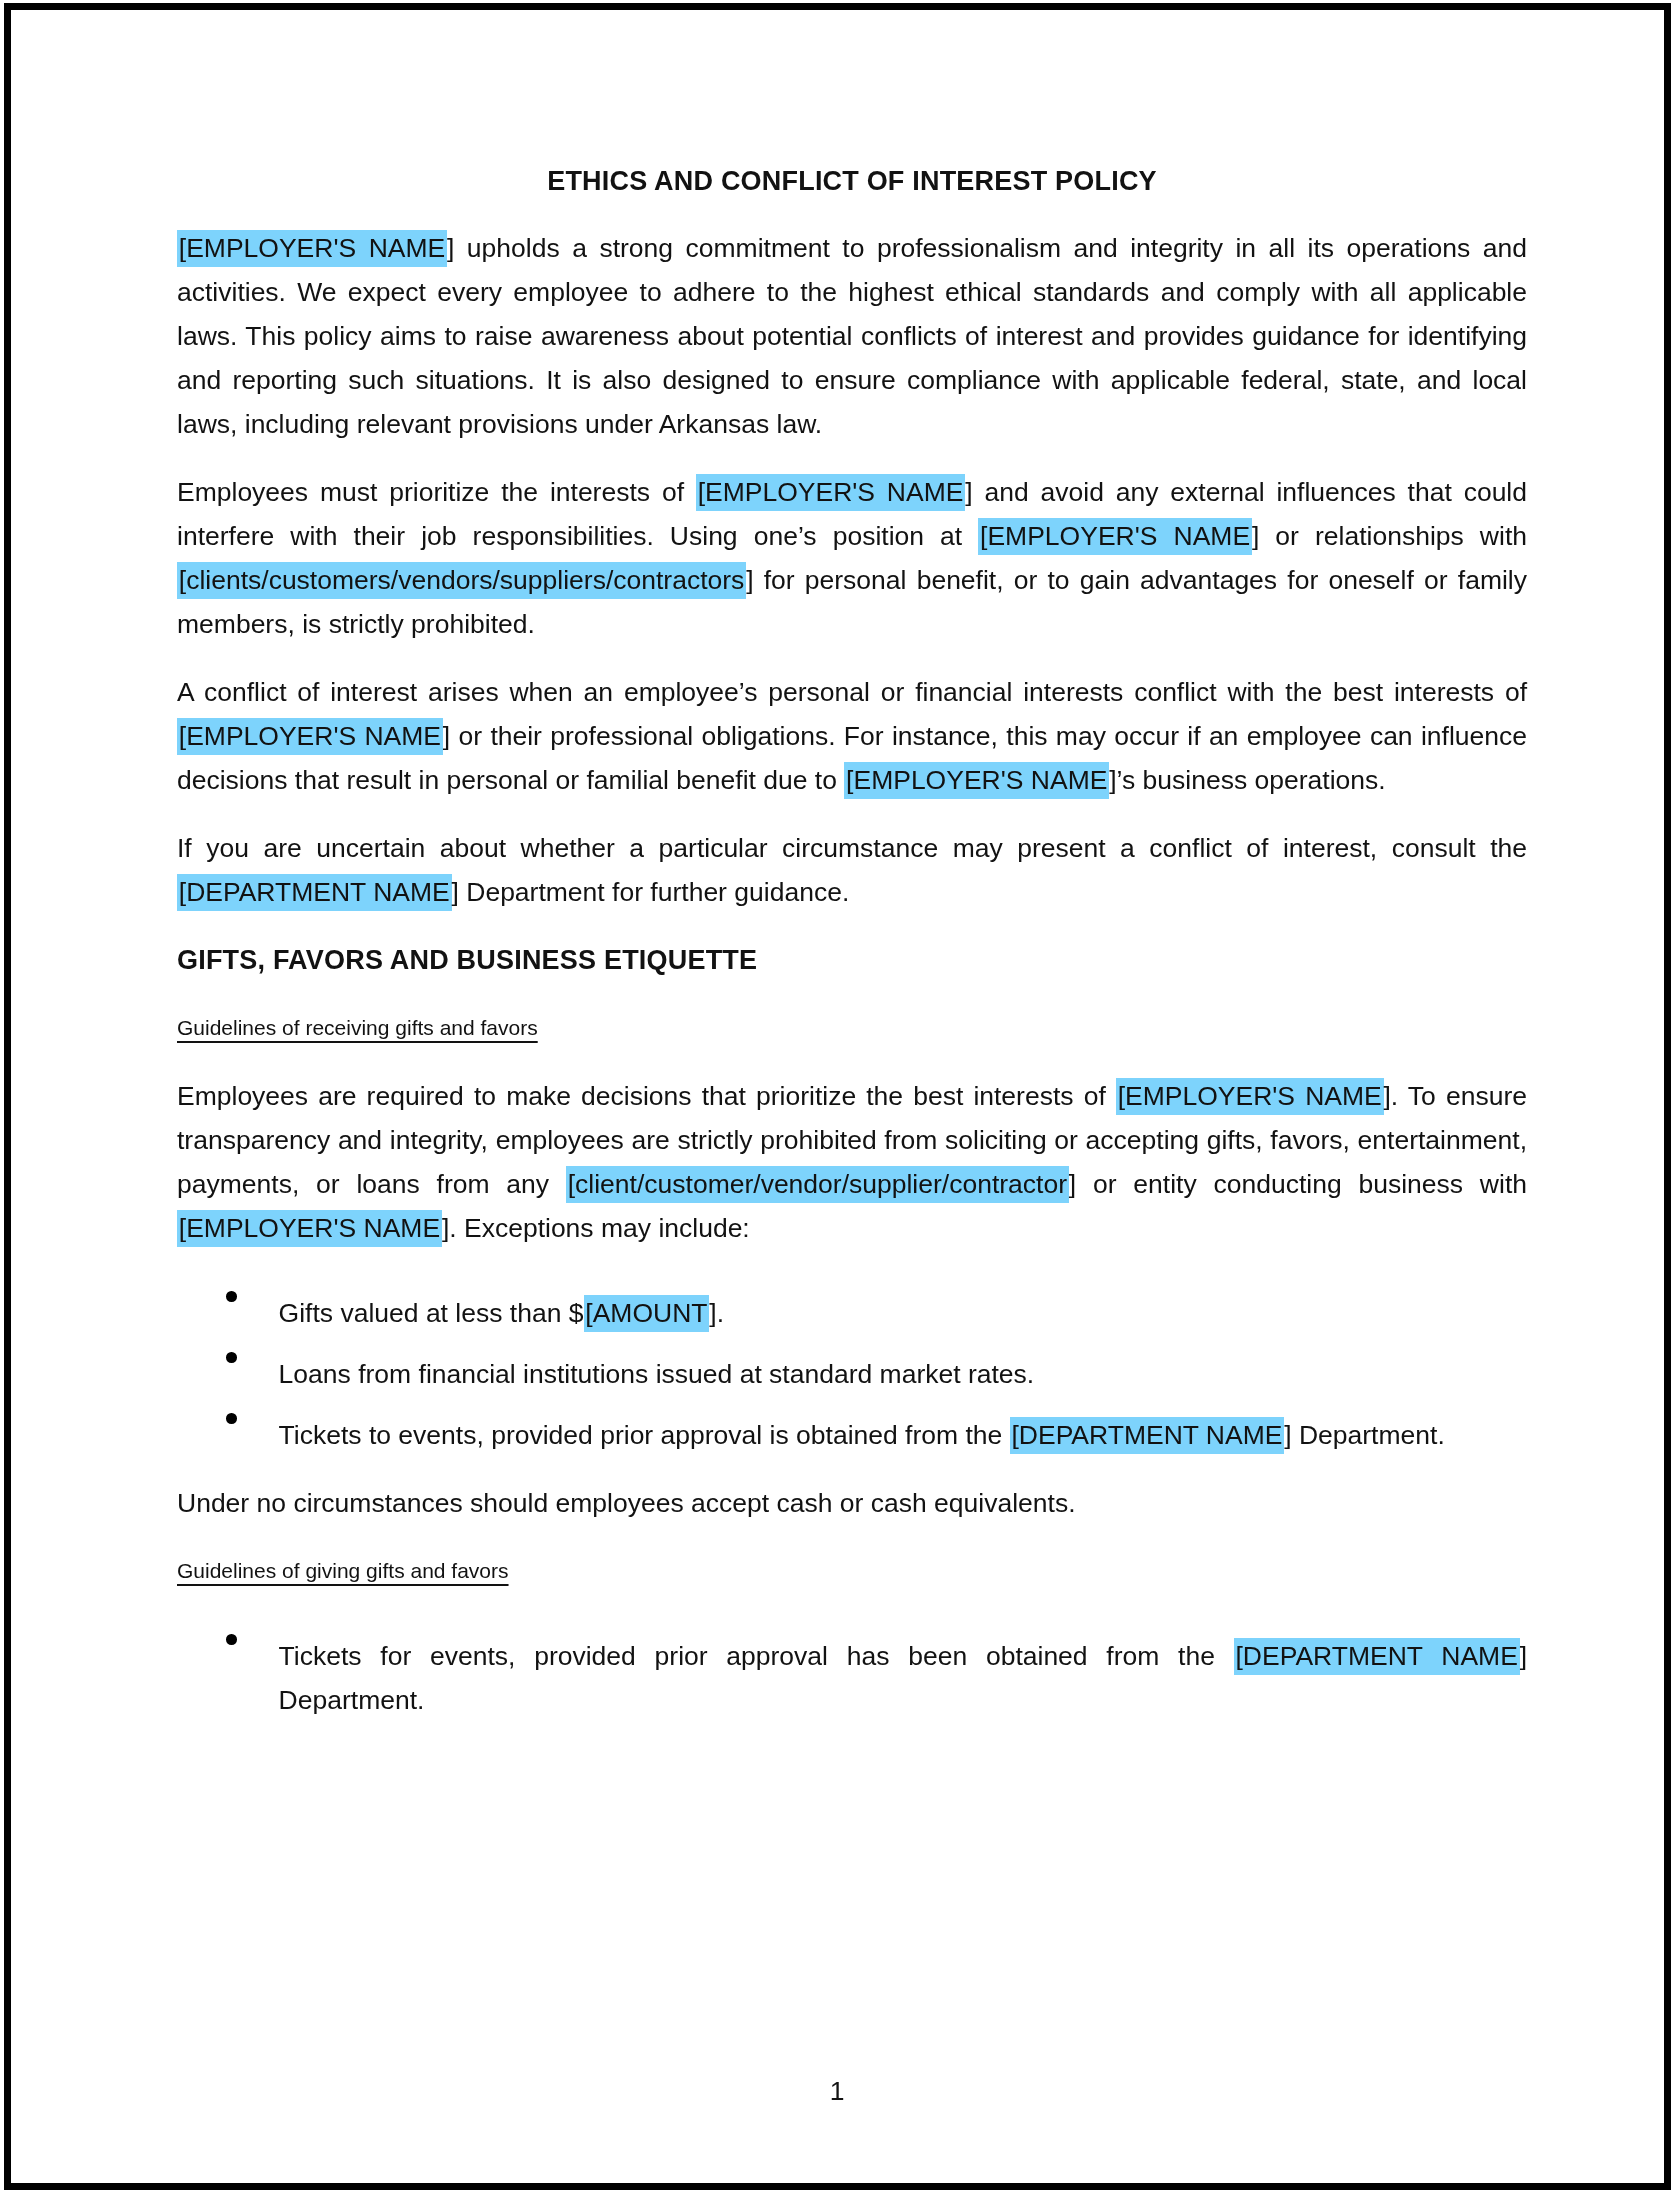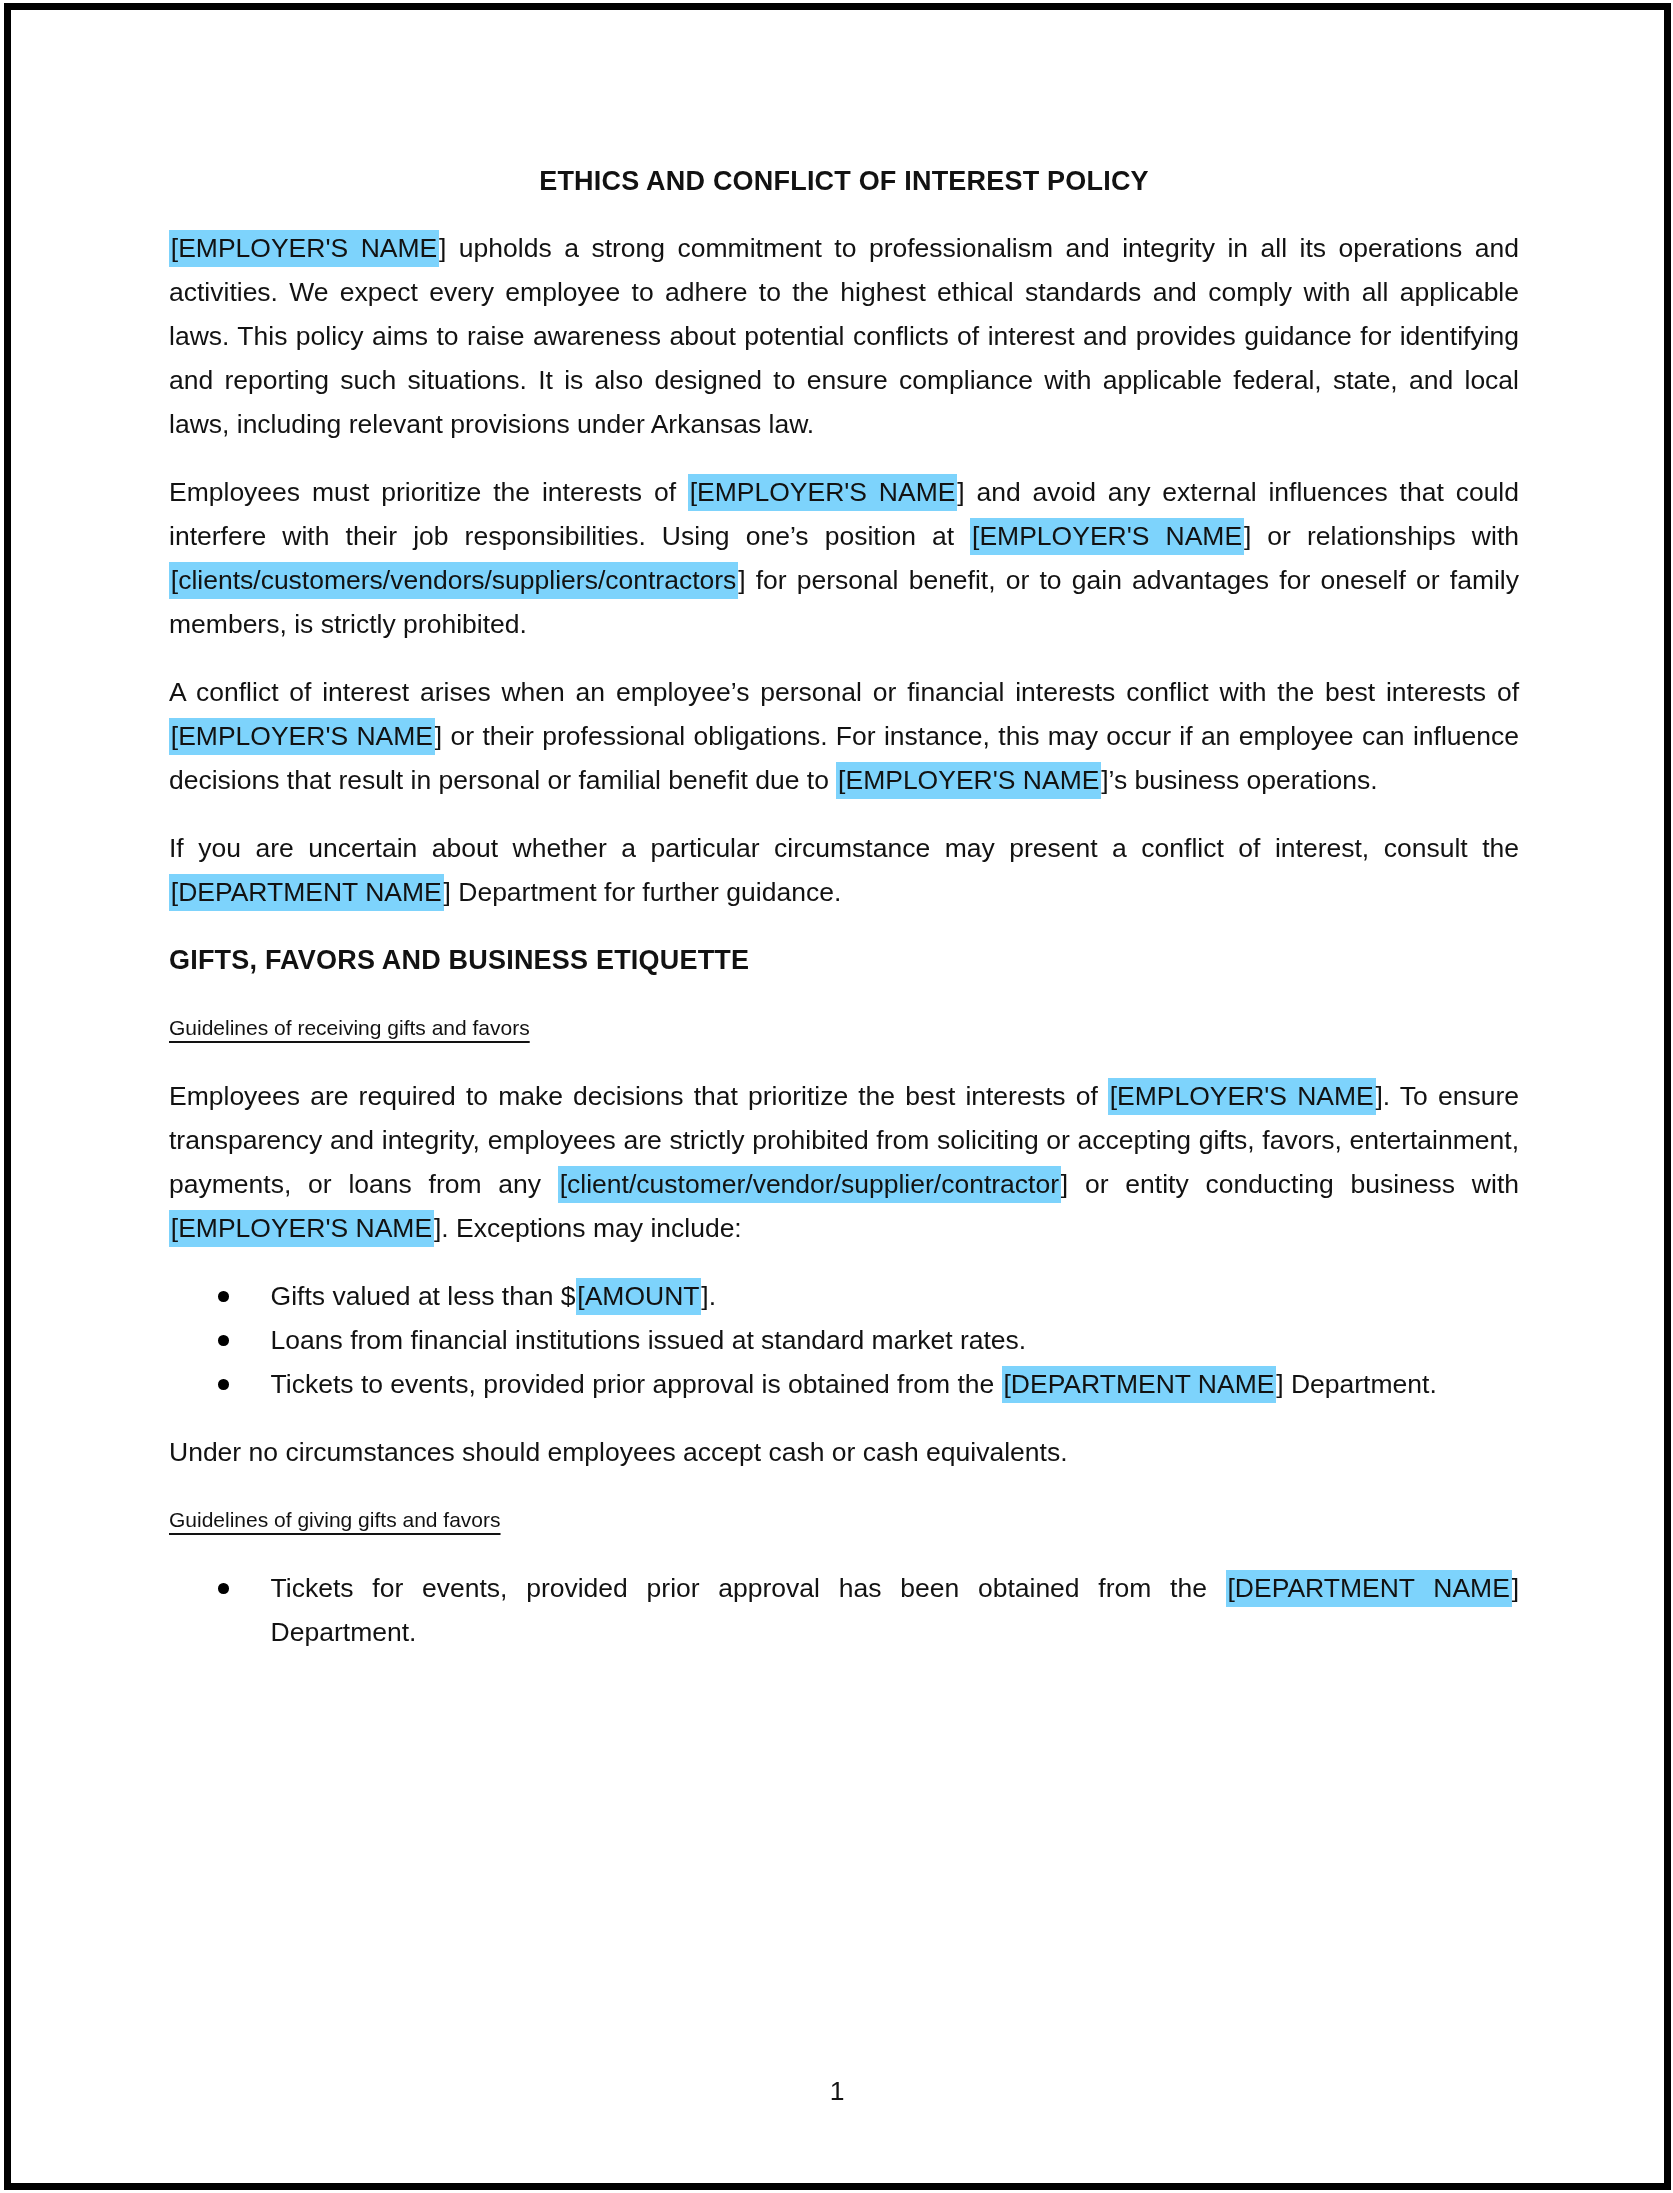--- a/index.html
+++ b/index.html
@@ -13,21 +13,21 @@
     overflow: hidden;
   }
   .frame {
     position: absolute;
     left: 4.4px; top: 2.6px; right: 2.6px; bottom: 2.6px;
     border: 7px solid #000000;
     pointer-events: none;
   }
   .content {
     position: absolute;
-    left: 169px;
+    left: 177px;
     top: 159px;
     width: 1350px;
   }
   .doc-title {
     font-size: 27px;
     font-weight: bold;
     text-align: center;
     line-height: 44px;
     margin: 0 0 23px 0;
     letter-spacing: 0.2px;
@@ -65,20 +65,21 @@
     width: 10.6px; height: 10.6px;
     margin: 17px 42px 0 0;
     border-radius: 50%;
     background: #000;
   }
   .li-text {
     flex: 1;
     font-size: 26.5px;
     line-height: 44px;
     text-align: justify;
+    margin-top: 17px;
   }
   .pagenum {
     position: absolute;
     left: 0; right: 0;
     bottom: 86px;
     text-align: center;
     font-size: 26.5px;
     line-height: 32px;
   }
 </style>

